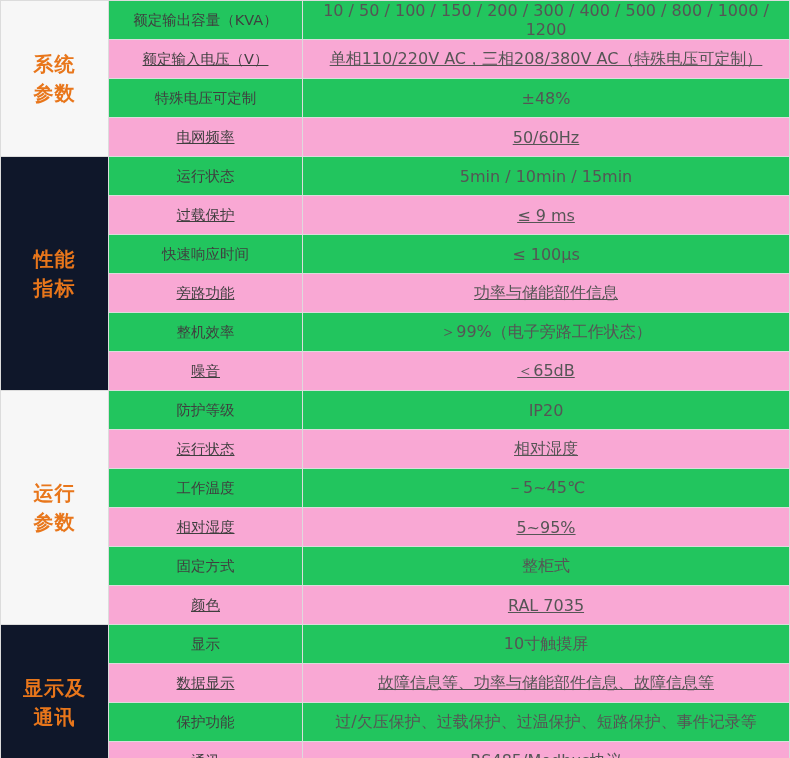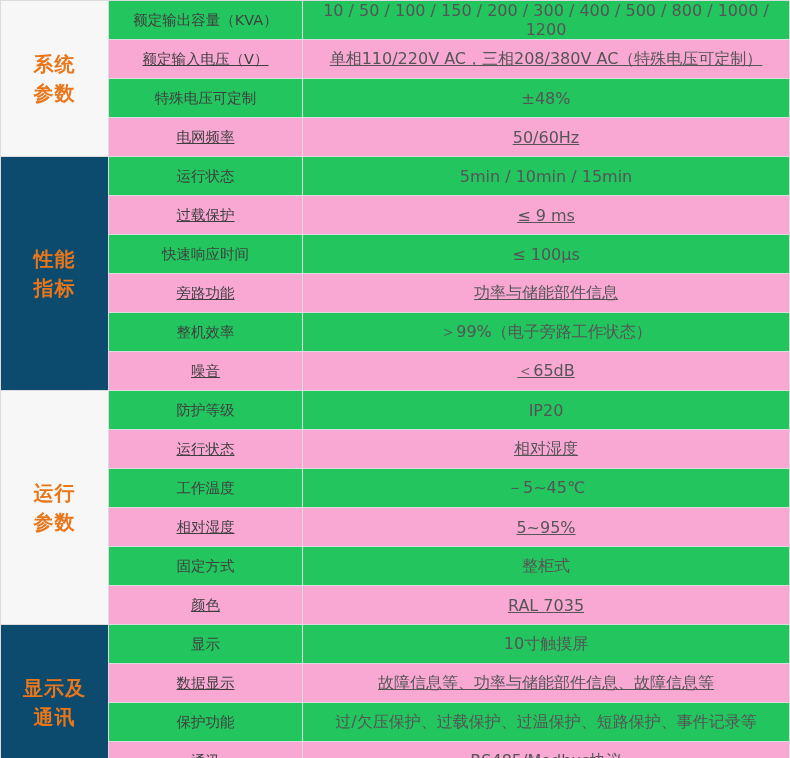--- a/index.html
+++ b/index.html
@@ -28,21 +28,21 @@
   .group-cell {
     width: 107px;
     color: #e8761b;
     font-size: 20px;
     font-weight: bold;
     line-height: 1.45;
     letter-spacing: 1px;
     background: #f7f7f7;
   }
   .group-cell.alt {
-    background: #0c4a6e;
+    background: #0f172a;
   }
   .label-cell {
     width: 193px;
     font-size: 14.5px;
     color: #3f3f3f;
     height: 38px;
   }
   .value-cell {
     font-size: 16px;
     color: #555555;

